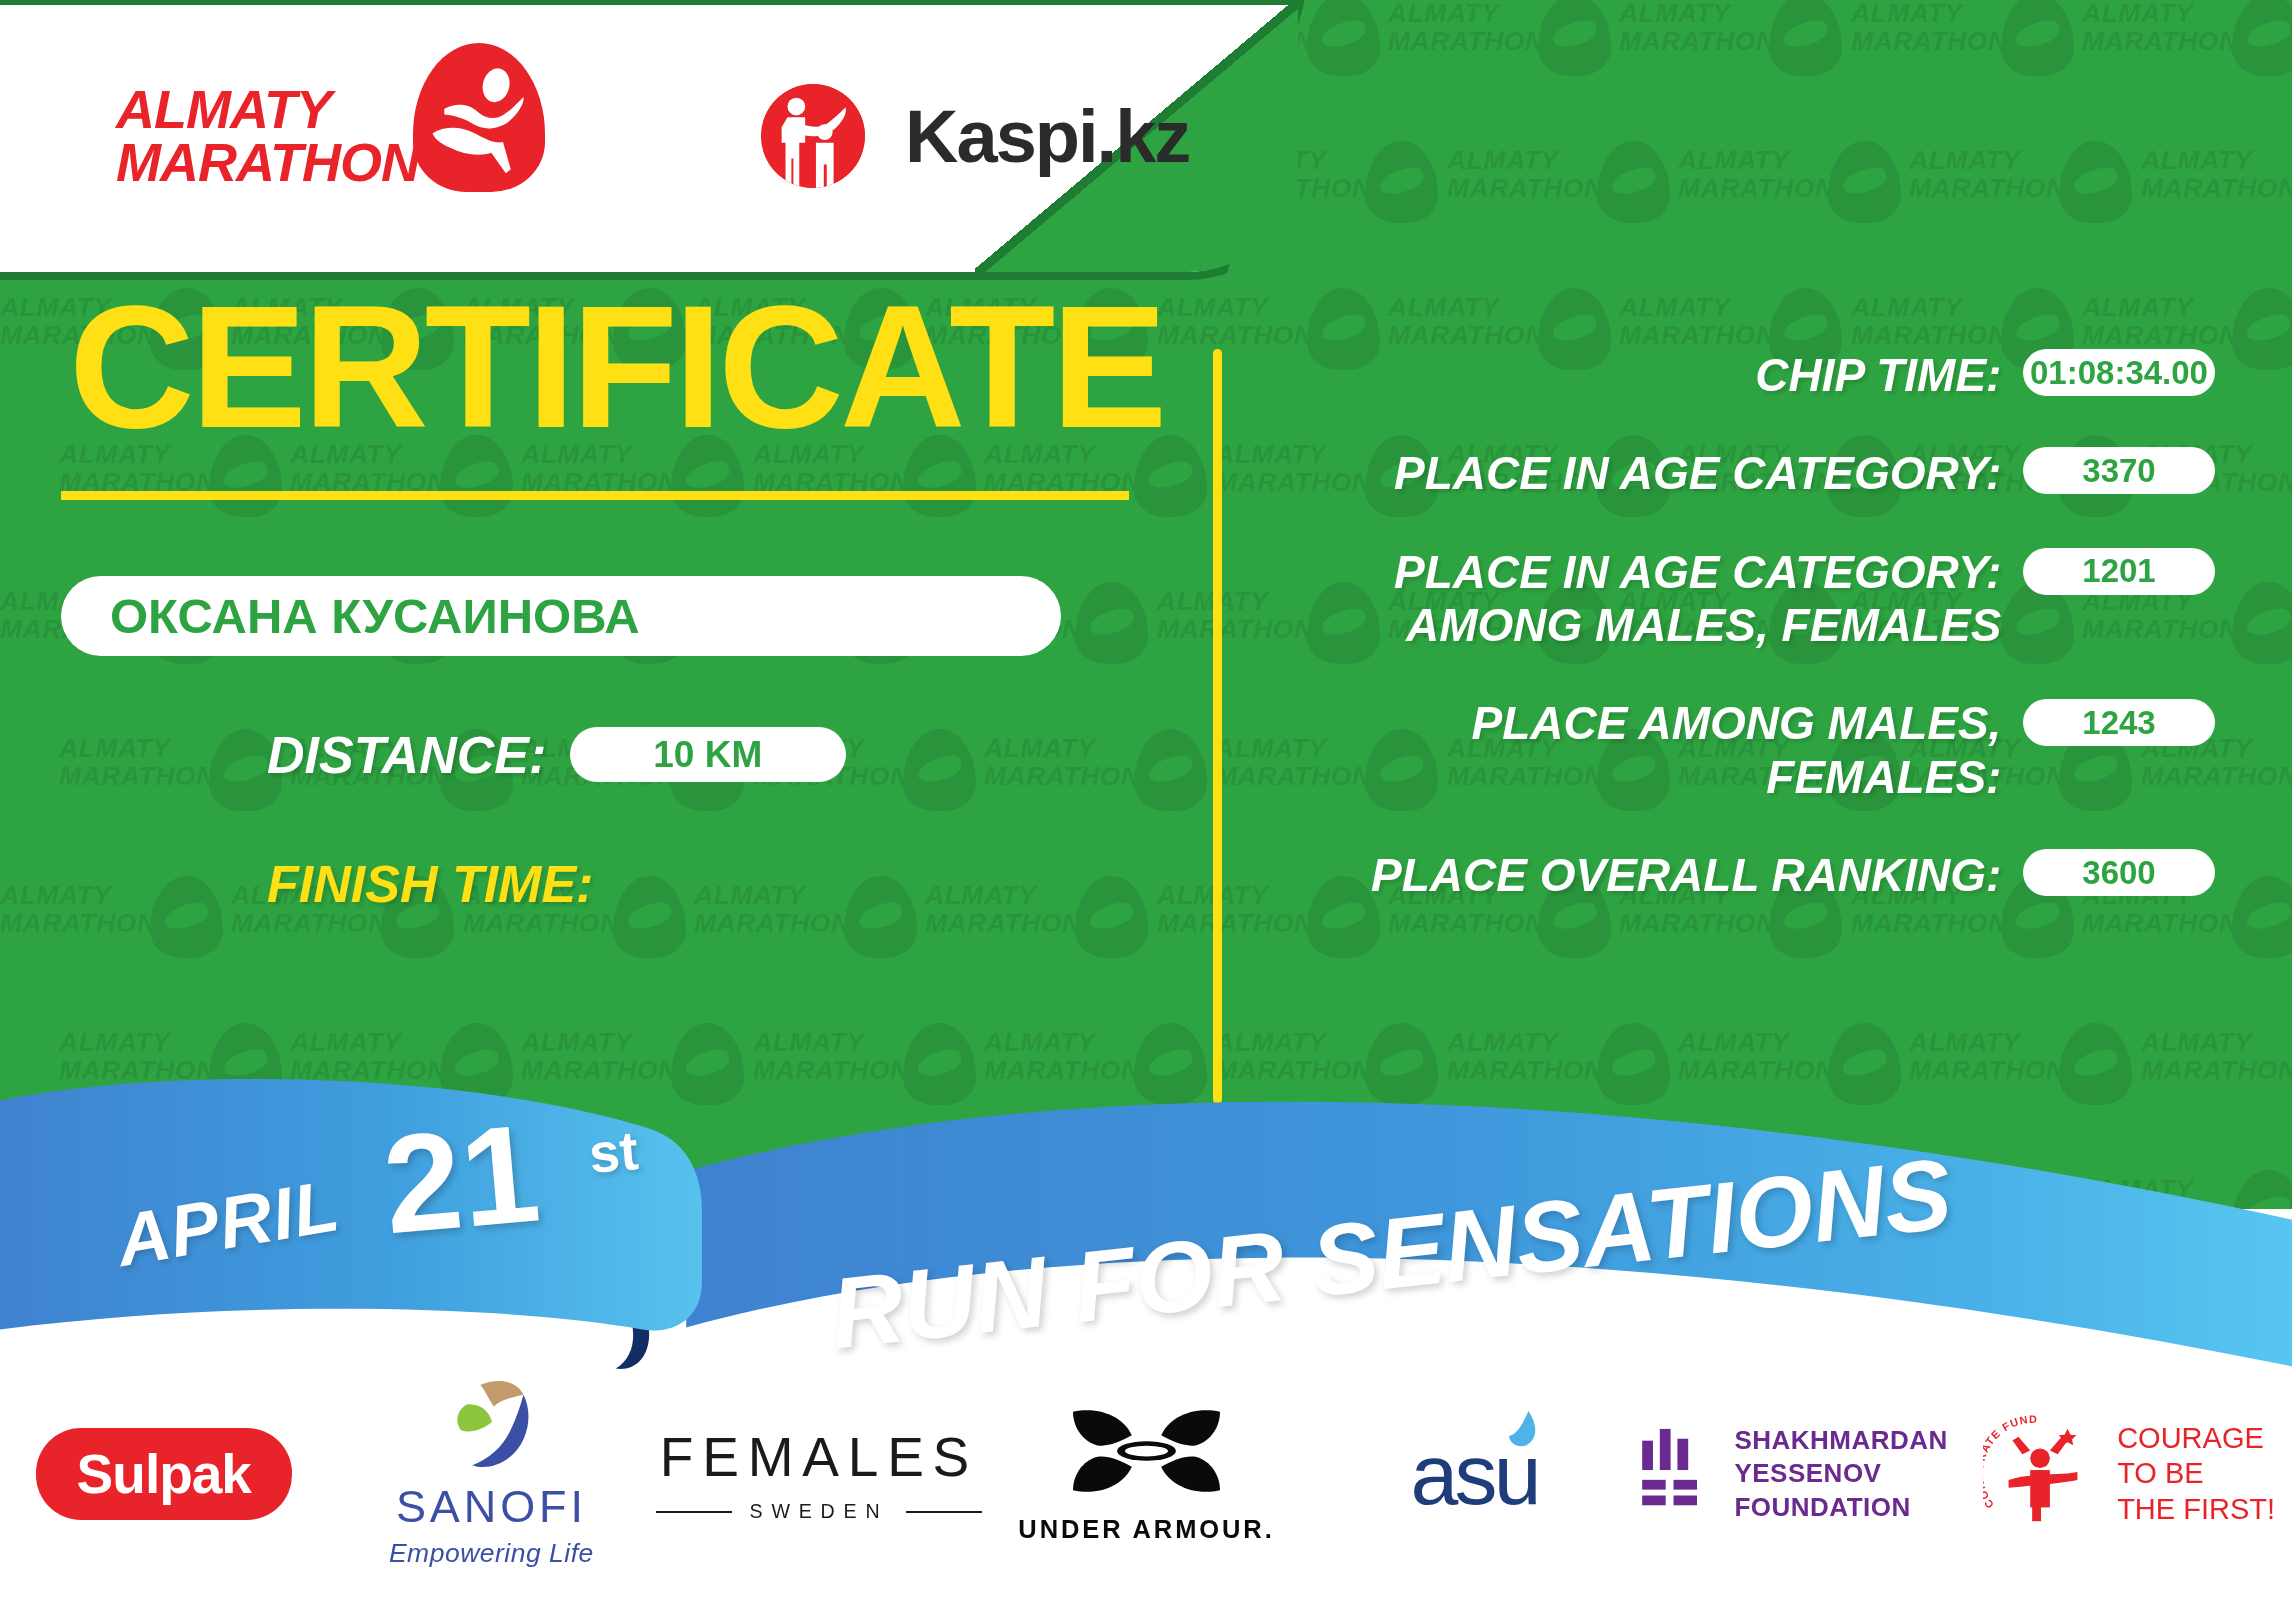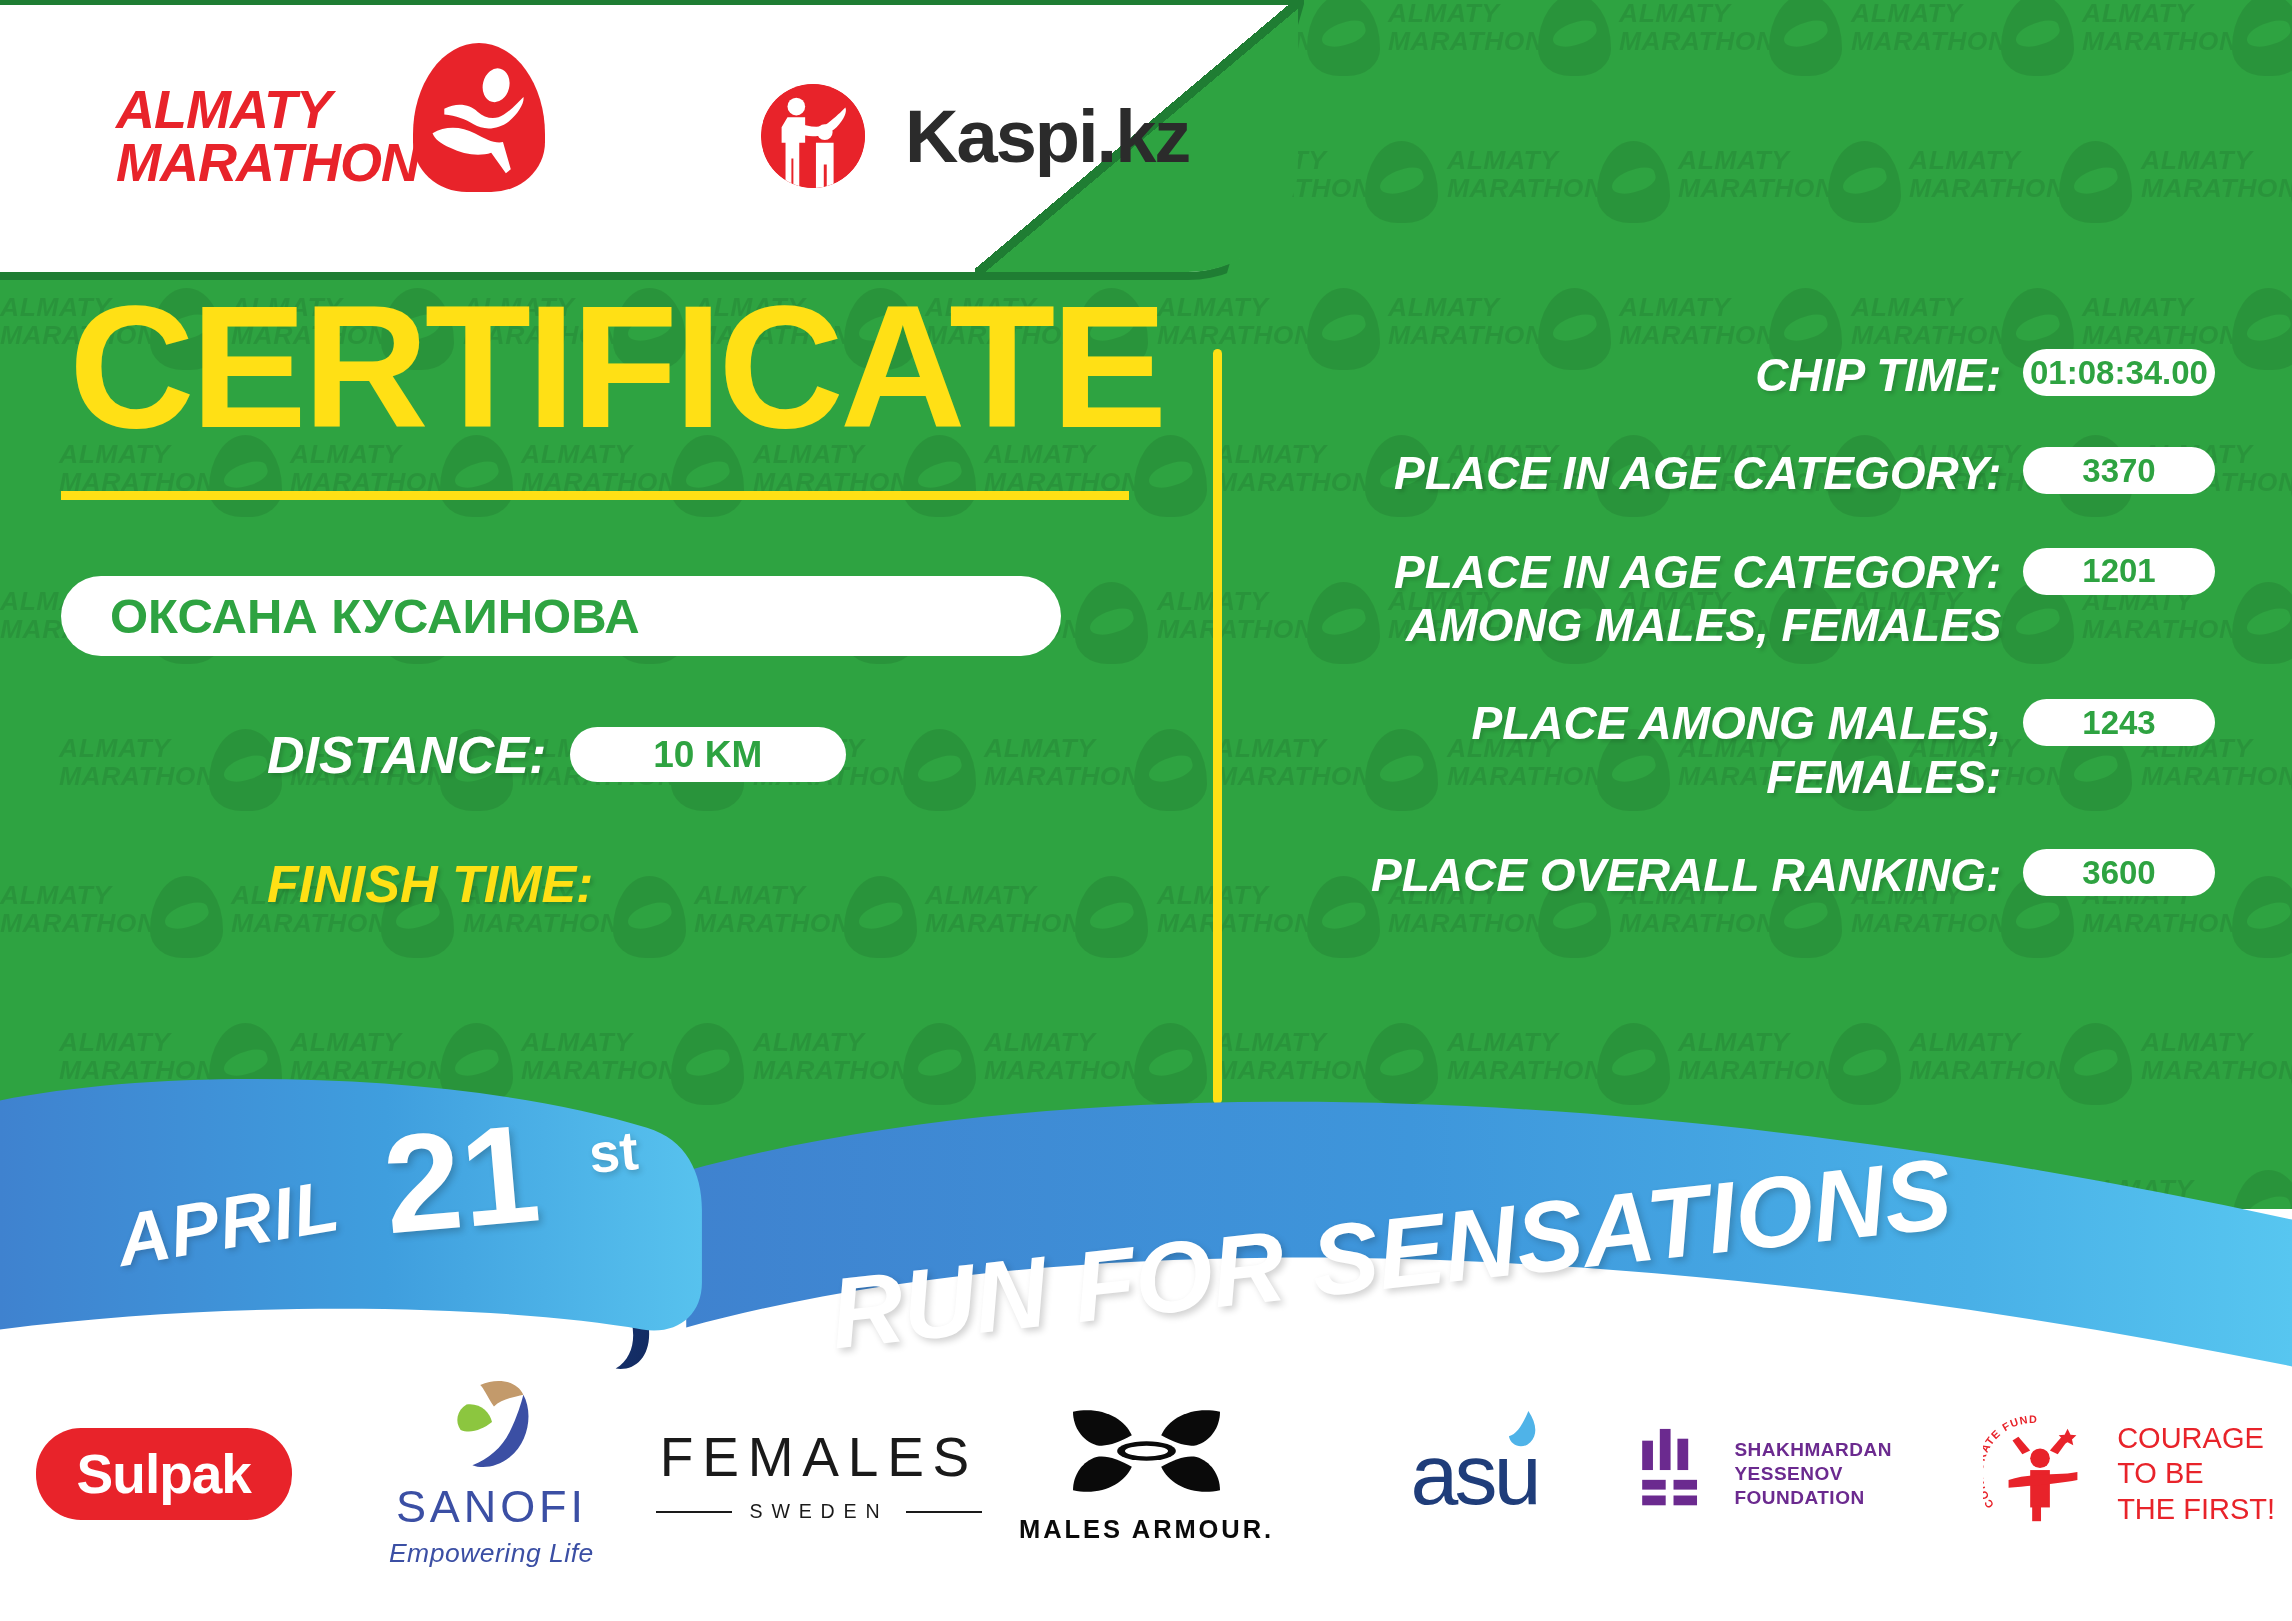--- a/index.html
+++ b/index.html
@@ -237,21 +237,21 @@
   .ori-sub .txt{margin:0 17.6px;}
 
   .sp-ua{text-align:center;}
   .ua-name{color:#0a0a0a;font-weight:bold;font-size:25.5px;letter-spacing:2.9px;margin-top:9.8px;}
 
   .sp-asu{}
   .asu-word{color:#1f3d7a;font-size:86px;font-weight:normal;letter-spacing:-3.9px;}
 
   .sp-yessenov{display:flex;align-items:center;}
   .yes-mark{margin-right:23.5px;}
-  .yes-text{color:#6b2a8f;font-weight:bold;font-size:19px;line-height:1.28;letter-spacing:0.5px;}
+  .yes-text{color:#6b2a8f;font-weight:bold;font-size:26px;line-height:1.28;letter-spacing:0.5px;}
 
   .sp-courage{display:flex;align-items:center;}
   .cg-text{color:#e8232a;font-size:29px;line-height:1.22;margin-left:15.7px;}
 </style>
 </head>
 <body>
 
 <div class="cert">
 
   <div class="watermark" id="wm">
@@ -668,21 +668,21 @@
     <div class="sp">
       <div class="sp-ua">
         <svg width="167" height="98" viewBox="0 0 170 100">
           <path d="M10 8 C38 2 62 14 70 32 C56 40 44 44 34 42 C20 38 10 24 10 8 Z" fill="#0a0a0a"></path>
           <path d="M160 8 C132 2 108 14 100 32 C114 40 126 44 136 42 C150 38 160 24 160 8 Z" fill="#0a0a0a"></path>
           <path d="M10 88 C38 94 62 82 70 64 C56 56 44 52 34 54 C20 58 10 72 10 88 Z" fill="#0a0a0a"></path>
           <path d="M160 88 C132 94 108 82 100 64 C114 56 126 52 136 54 C150 58 160 72 160 88 Z" fill="#0a0a0a"></path>
           <ellipse cx="85" cy="48" rx="30" ry="10" fill="#0a0a0a"></ellipse>
           <ellipse cx="85" cy="48" rx="22" ry="5.5" fill="#ffffff"></ellipse>
         </svg>
-        <div class="ua-name">MALES ARMOUR.</div>
+        <div class="ua-name">UNDER ARMOUR.</div>
       </div>
     </div>
 
     <div class="sp">
       <div class="sp-asu" style="position:relative;">
         <span class="asu-word">asu</span>
         <svg width="39" height="43" viewBox="0 0 40 44" style="position:absolute;left:94px;top:-15.7px;">
           <path d="M24 2 C32 14 34 26 26 34 C18 42 6 38 4 28 C12 26 18 16 24 2 Z" fill="#4fb3e8"></path>
         </svg>
       </div>

